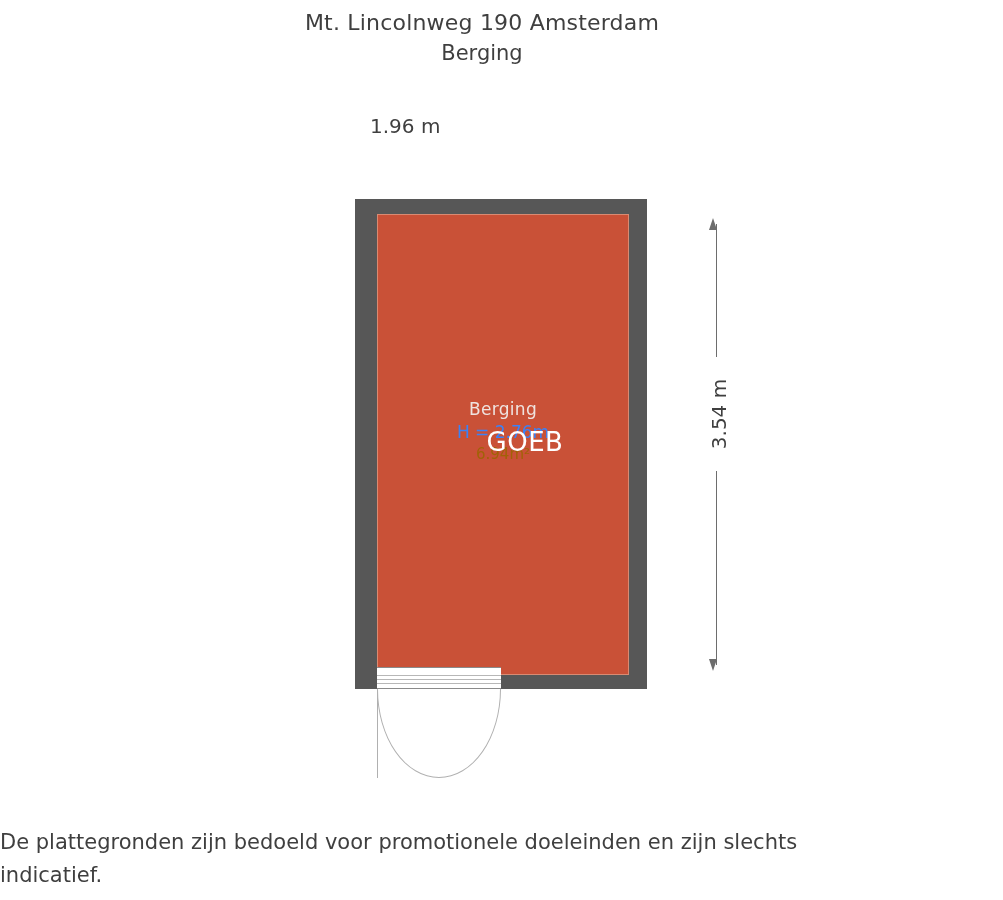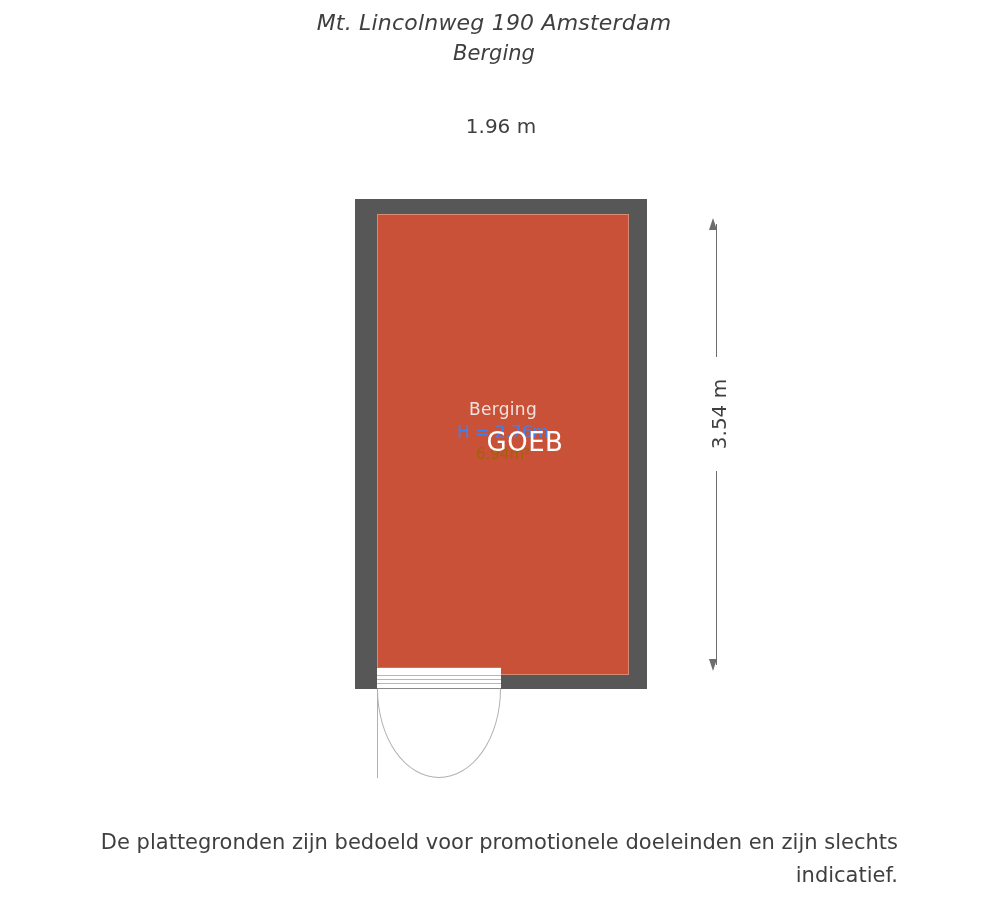--- a/index.html
+++ b/index.html
@@ -13,24 +13,23 @@
     font-family: "DejaVu Sans", sans-serif;
     color: #3a3a3a;
     position: relative;
     overflow: hidden;
   }
 
   
   .title-block {
     position: absolute;
     top: 8px;
-    left: 12px;
+    left: 0;
     width: 964px;
     text-align: center;
-    font-style: italic;
   }
   .title-line1 {
     font-size: 22px;
     color: #3f3f3f;
     letter-spacing: 0.2px;
     line-height: 30px;
   }
   .title-line2 {
     font-size: 21px;
     color: #3f3f3f;
@@ -68,21 +67,21 @@
   }
   .dim-top .arrow-r {
     right: 0;
     border-left: 12px solid #6d6d6d;
   }
   .dim-top .label {
     position: absolute;
     top: 0;
     left: 0;
     width: 262px;
-    text-align: center;
+    text-align: left;
     font-size: 20px;
     color: #3f3f3f;
     background: #ffffff;
     padding: 4px 0;
     box-sizing: border-box;
   }
 
   
   .dim-right {
     position: absolute;
@@ -244,21 +243,21 @@
     box-sizing: border-box;
     clip-path: polygon(0% 50%, 100% 50%, 100% 100%, 0% 100%);
   }
 
   
   .disclaimer {
     position: absolute;
     left: 0;
     top: 826px;
     width: 898px;
-    text-align: right;
+    text-align: left;
     font-size: 21px;
     color: #3f3f3f;
     line-height: 33px;
   }
 </style>
 </head>
 <body>
 
 <div class="title-block">
   <div class="title-line1">Mt. Lincolnweg 190 Amsterdam</div>

